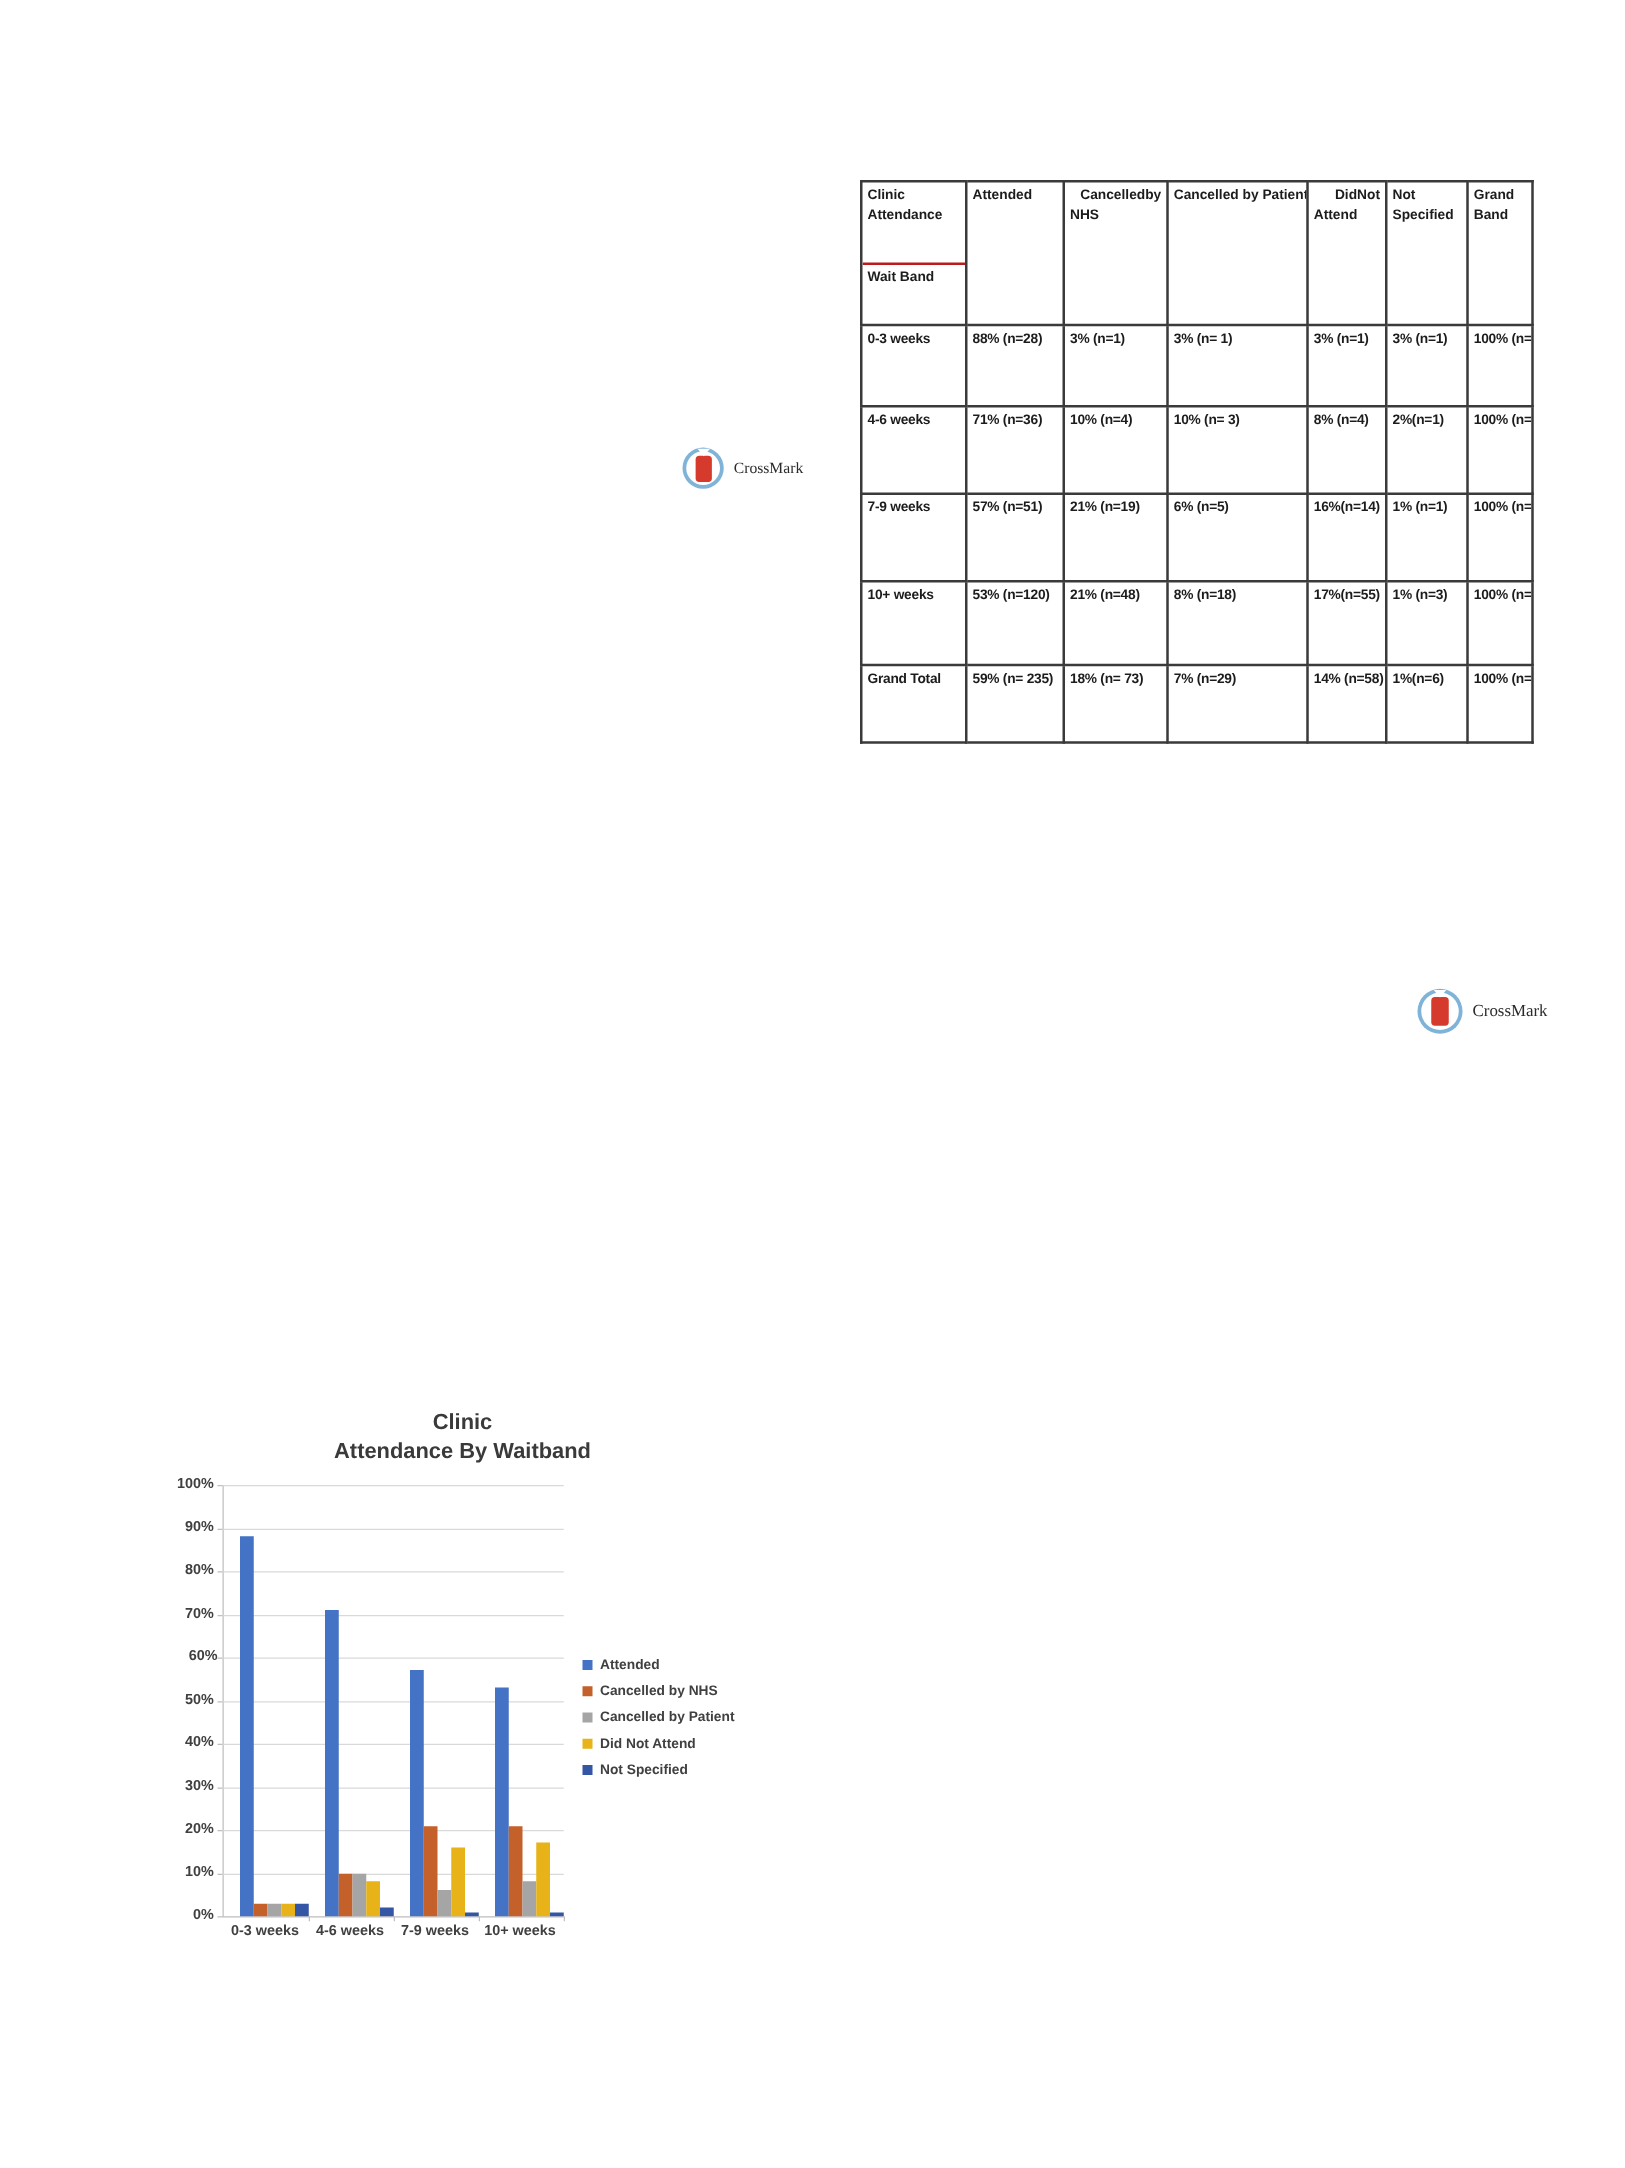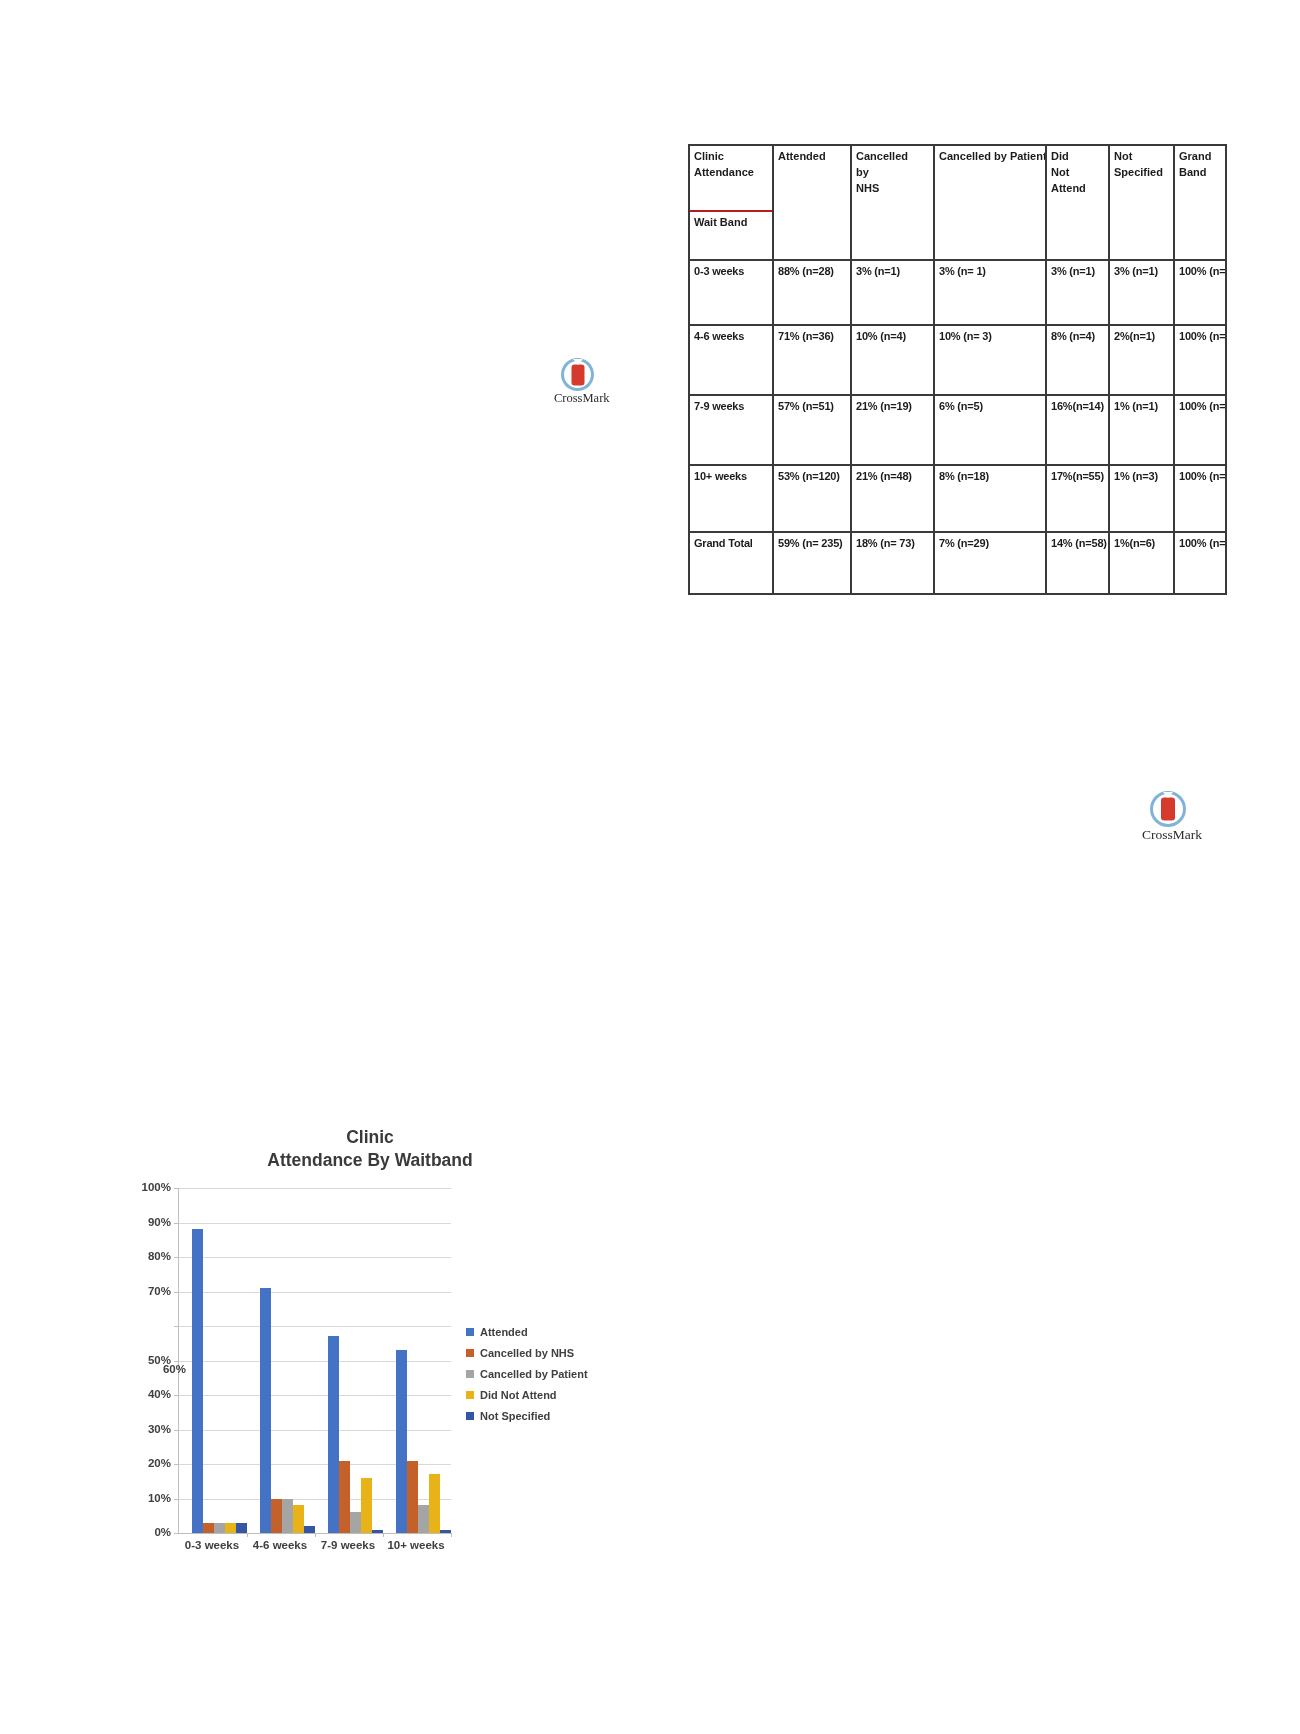--- a/index.html
+++ b/index.html
@@ -17,26 +17,26 @@
   }
   #attendance-table td{
     border:2px solid #3a3a3a;vertical-align:top;
     padding:3px 4px;overflow:hidden;
   }
   #attendance-table td.no-pad{padding:0;}
   .corner-cell-inner{display:flex;flex-direction:column;height:100%;}
   .corner-top{padding:3px 4px;height:64px;box-sizing:border-box;}
   .corner-bottom{padding:3px 4px;border-top:2px solid #b91c1c;}
   .hdr-line{display:block;white-space:nowrap;}
-  .hdr-line.justify{display:flex;justify-content:flex-end;flex-direction:column;}
+  .hdr-line.justify{display:flex;justify-content:flex-end;}
   .cell-multiline{white-space:pre-line;}
   .nowrap{white-space:nowrap;letter-spacing:-0.2px;}
 
   
-  .crossmark-badge{position:absolute;display:flex;align-items:center;flex-direction:column;}
+  .crossmark-badge{position:absolute;display:flex;align-items:center;}
   .cm-circle{position:relative;border-radius:50%;background:#7fb3d8;flex:0 0 auto;}
   .cm-circle .cm-inner{position:absolute;left:3px;top:3px;right:3px;bottom:3px;border-radius:50%;background:#ffffff;}
   .cm-circle .cm-mark{position:absolute;left:50%;top:50%;transform:translate(-50%,-50%);background:#d63a2c;border-radius:3px;}
   .cm-circle .cm-notch{position:absolute;left:50%;transform:translateX(-50%);width:0;height:0;
     border-left:5px solid transparent;border-right:5px solid transparent;border-top:6px solid #ffffff;}
   .cm-label{font-family:"Liberation Serif",serif;color:#2b2b2b;margin-left:8px;}
 
   
   #chart{position:absolute;left:100px;top:1122px;width:530px;height:470px;color:#3f3f3f;}
   #chart-title{position:absolute;left:55px;top:4px;width:430px;text-align:center;
@@ -251,21 +251,21 @@
           <div class="legend-swatch" style="background: rgb(52, 86, 164);"></div>
           <div class="legend-label">Not Specified</div>
         </div>
       </div>
   <div class="ytick-label" style="left: 1px; top: 404px;">0%</div>
       <div class="ytick-label" style="left: 1px; top: 369.5px;">10%</div>
       <div class="ytick-label" style="left: 1px; top: 335px;">20%</div>
       <div class="ytick-label" style="left: 1px; top: 300.5px;">30%</div>
       <div class="ytick-label" style="left: 1px; top: 266px;">40%</div>
       <div class="ytick-label" style="left: 1px; top: 231.5px;">50%</div>
-      <div class="ytick-label" style="left: 16px; top: 197px; margin-top: 44px;">60%</div>
+      <div class="ytick-label" style="left: 4px; top: 197px;">60%</div>
       <div class="ytick-label" style="left: 1px; top: 162.5px; text-align: right;">70%</div>
       <div class="ytick-label" style="left: 1px; top: 128px;">80%</div>
       <div class="ytick-label" style="left: 1px; top: 93.5px;">90%</div>
       <div class="ytick-label" style="left: 1px; top: 59px;">100%</div>
       <div class="xcat-label" style="left: 78px; top: 417px;">0-3 weeks</div>
       <div class="xcat-label" style="left: 146px; top: 417px;">4-6 weeks</div>
       <div class="xcat-label" style="left: 214px; top: 417px;">7-9 weeks</div>
       <div class="xcat-label" style="left: 282px; top: 417px;">10+ weeks</div>
     </div>
 

